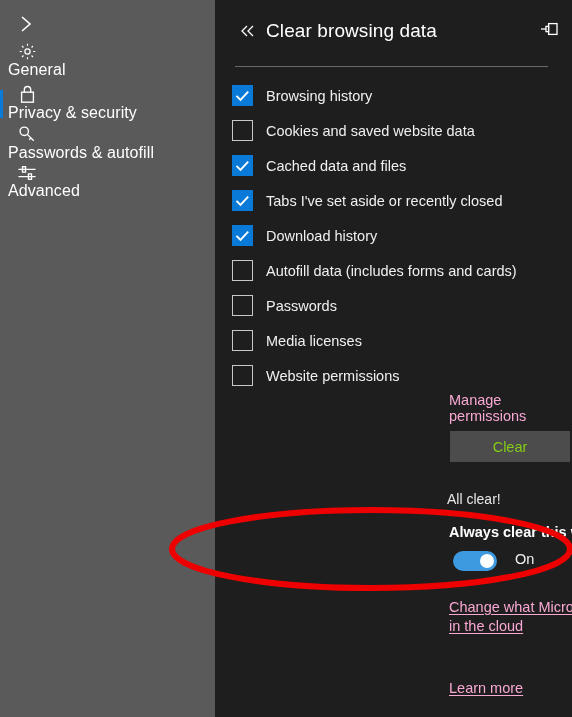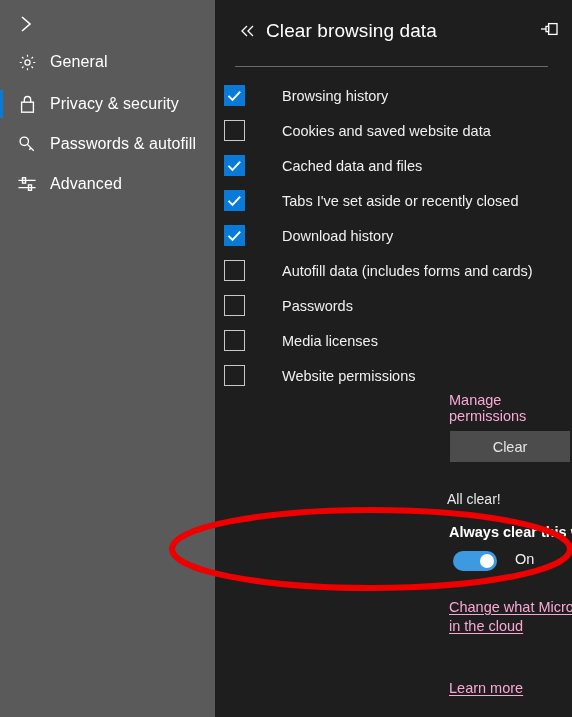--- a/index.html
+++ b/index.html
@@ -34,22 +34,22 @@
     cursor: pointer;
   }
   #expand-btn svg { display: block; }
 
   .nav-item {
     position: absolute;
     left: 0;
     width: 215px;
     height: 40px;
     display: flex;
-    align-items: center;
-    cursor: pointer;
+    cursor: pointer;
+    flex-direction: column;
   }
   .nav-item .nav-icon {
     width: 30px;
     margin-left: 12px;
     display: flex;
     align-items: center;
     justify-content: center;
     flex: none;
   }
   .nav-item .nav-label {
@@ -115,23 +115,22 @@
   
   #checkbox-list {
     position: absolute;
     left: 0; top: 78px;
     width: 357px;
   }
   .cb-row {
     height: 35px;
     display: flex;
     align-items: center;
-    padding-left: 9px;
-    cursor: pointer;
-    gap: 24px;
+    padding-left: 17px;
+    cursor: pointer;
   }
   .cb-box {
     width: 21px; height: 21px;
     box-sizing: border-box;
     flex: none;
     display: flex;
     align-items: center;
     justify-content: center;
   }
   .cb-box.off {
@@ -163,21 +162,21 @@
     left: 234px; top: 392px;
     text-decoration: none;
   }
 
   #clear-button {
     position: absolute;
     left: 235px; top: 431px;
     width: 120px; height: 31px;
     background: #4c4c4c;
     border: none;
-    color: #e5e5e5;
+    color: #84cc16;
     font-size: 14.5px;
     font-family: "Liberation Sans", sans-serif;
     cursor: pointer;
     padding: 0;
   }
 
   #all-clear {
     position: absolute;
     left: 232px; top: 485px;
     font-size: 14px;

